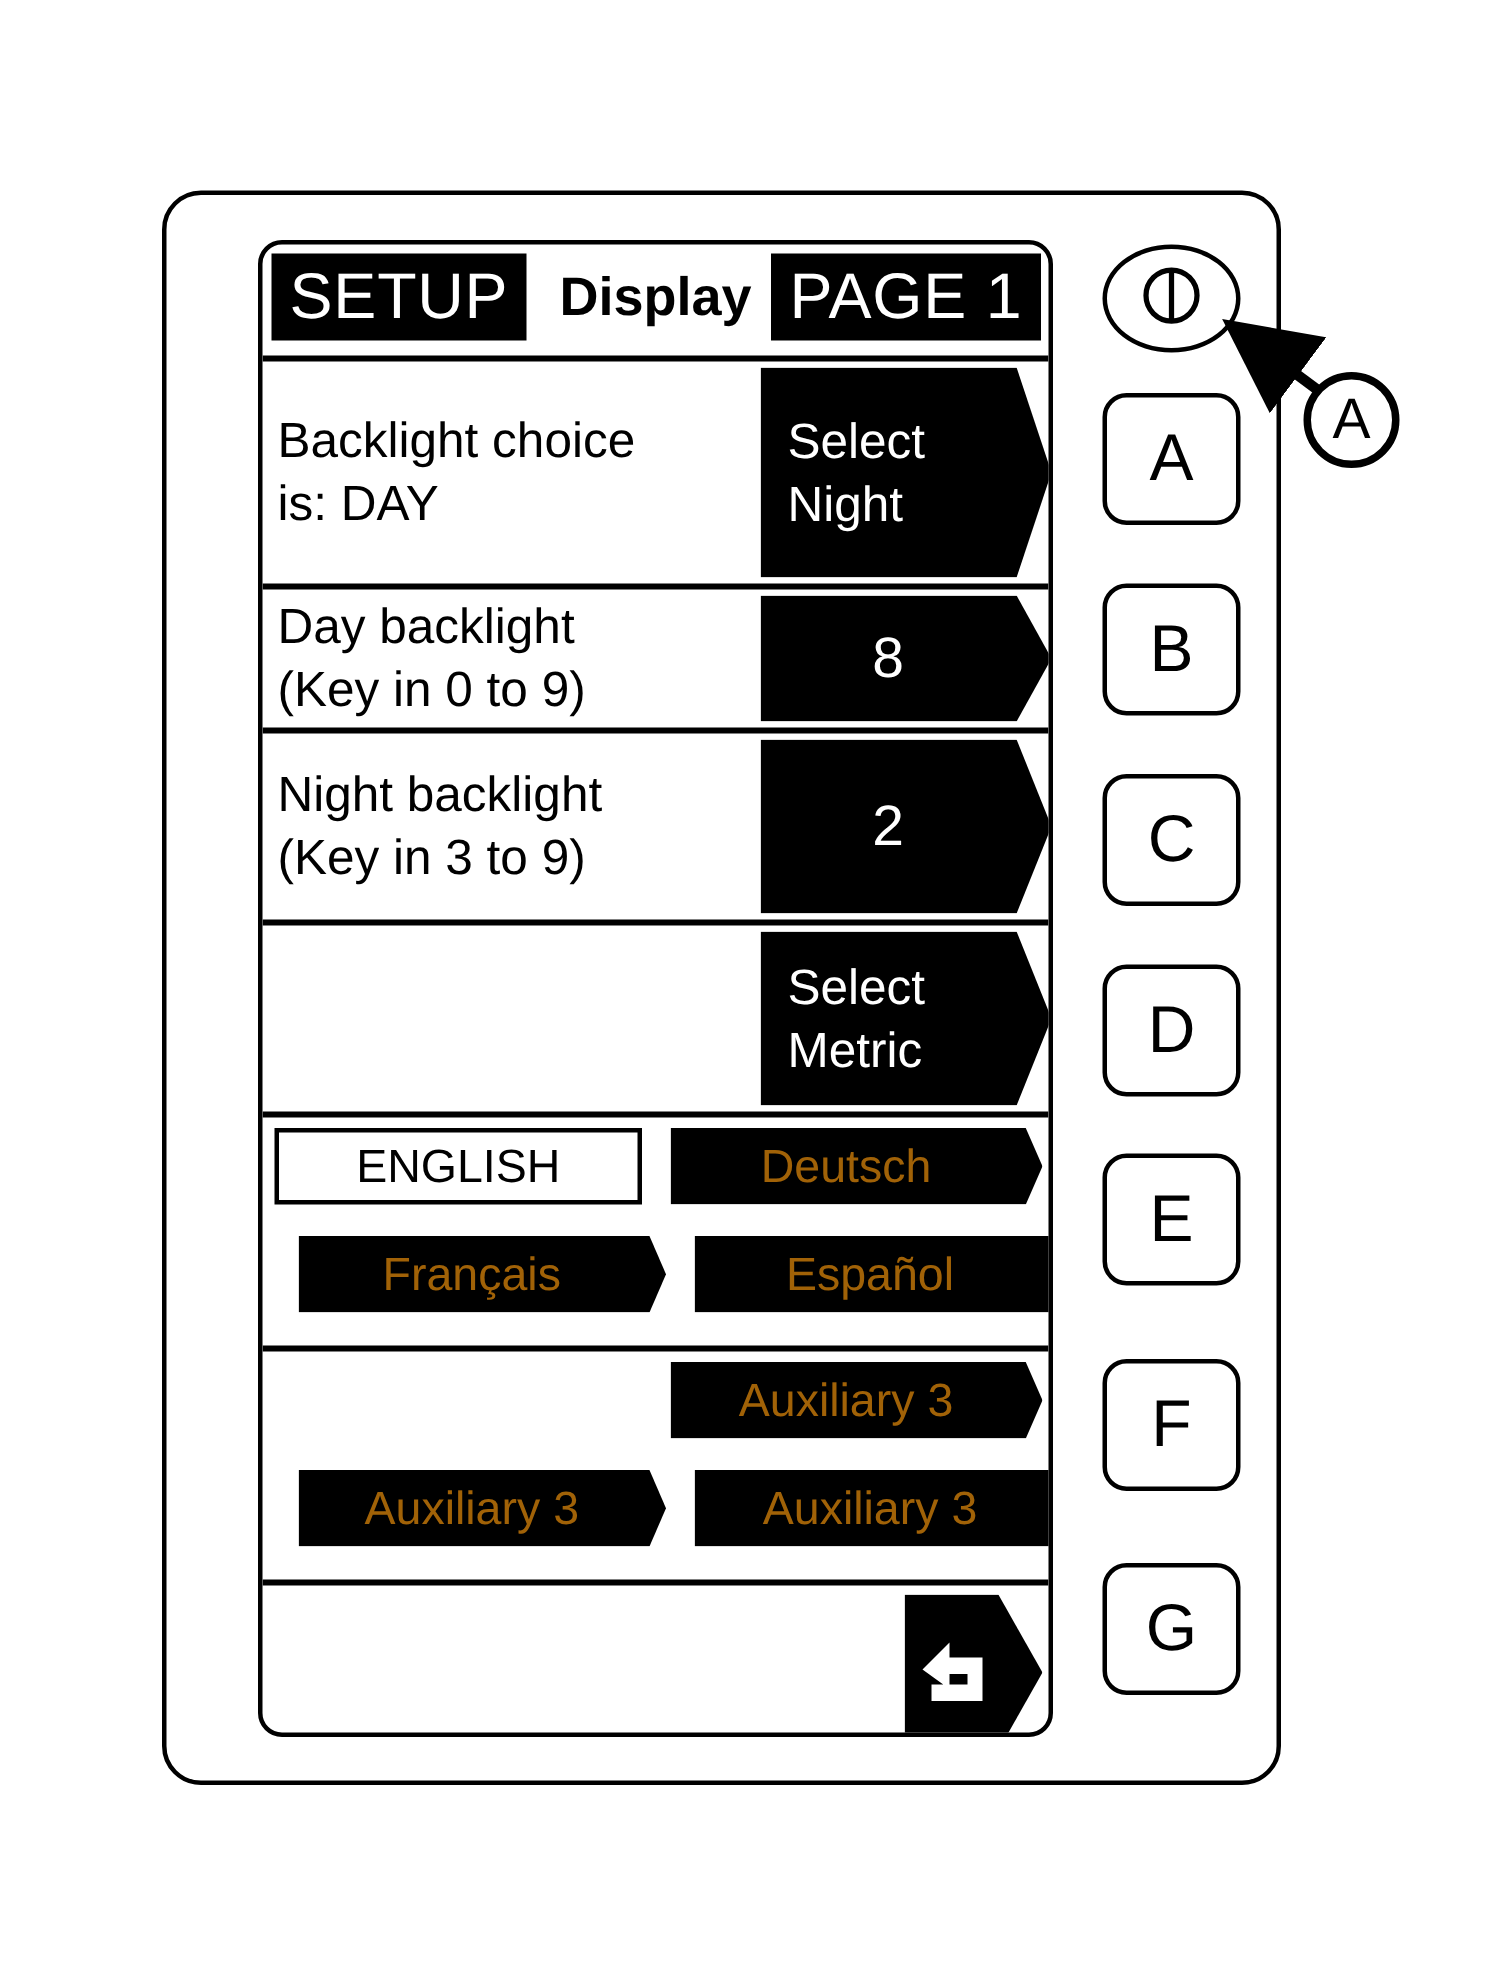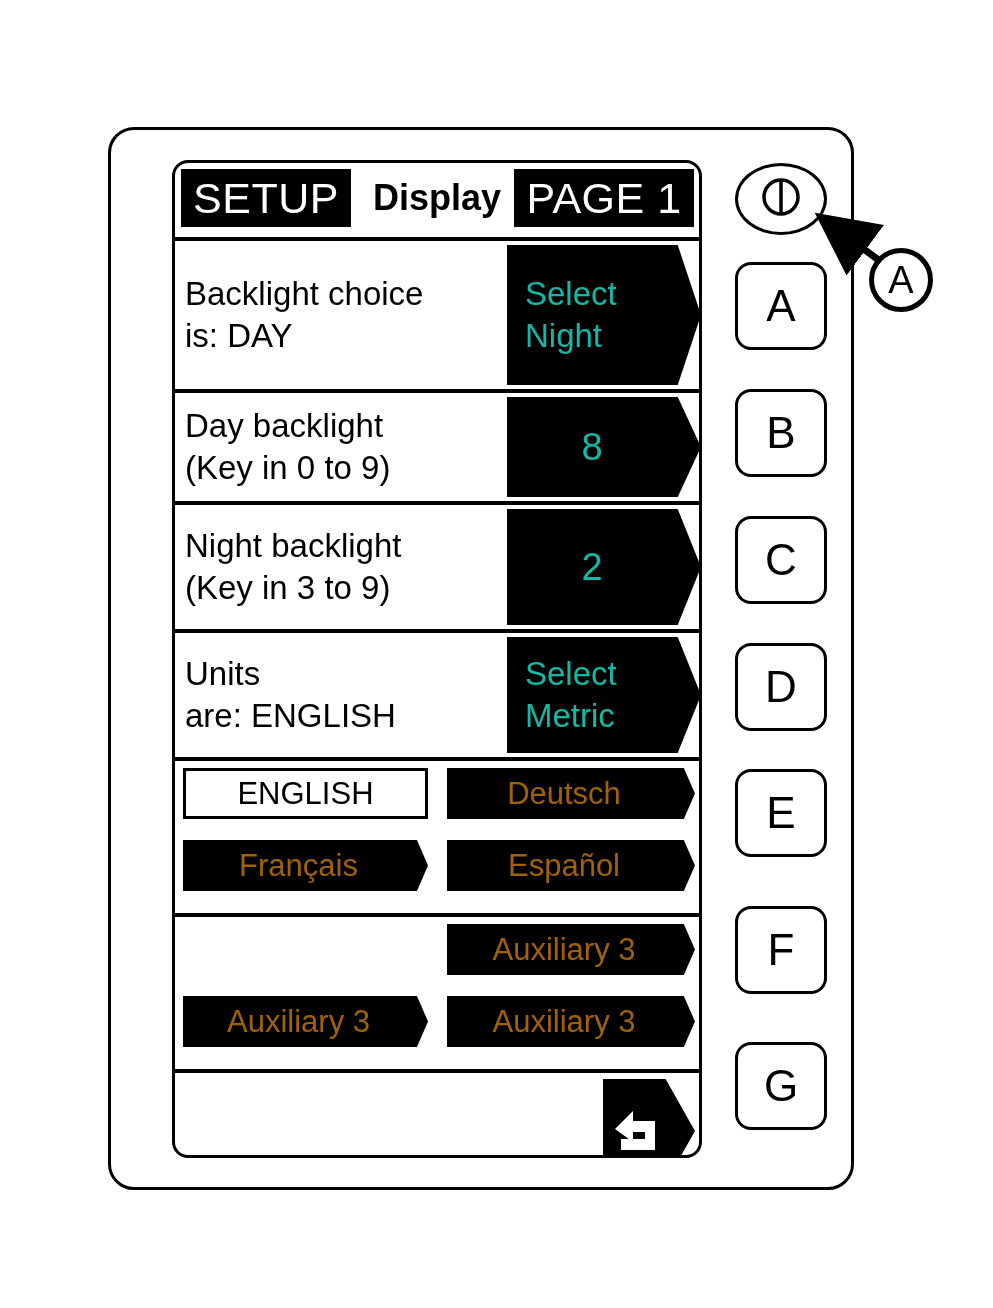--- a/index.html
+++ b/index.html
@@ -100,21 +100,21 @@
   }
 
   
   .val-btn {
     position: absolute;
     right: -2px;
     top: 4px;
     bottom: 4px;
     width: 194px;
     background: #000;
-    color: #14b8a6;
+    color: #ffffff;
     display: flex;
     align-items: center;
     padding-left: 18px;
     box-sizing: border-box;
     font-size: 33px;
     line-height: 1.28;
     white-space: pre-line;
     clip-path: polygon(0 0, 88% 0, 100% 50%, 88% 100%, 0 100%);
   }
   .val-btn.numeric {
@@ -129,21 +129,21 @@
     position: relative;
     box-sizing: border-box;
     border-bottom: 4px solid #000;
     padding: 7px 0 7px 0;
   }
   .grid-line {
     position: relative;
     height: 66px;
     margin-bottom: 6px;
   }
-  .grid-line:last-child { margin-bottom: 0; }
+  .grid-line:last-child { margin-bottom: 0; margin-left: 16px; }
 
   .sel-btn {
     position: absolute;
     top: 0;
     height: 51px;
     display: flex;
     align-items: center;
     justify-content: center;
     font-size: 31px;
     box-sizing: border-box;
@@ -255,35 +255,33 @@
     <div class="hdr-tag" id="hdr-page">PAGE 1</div>
   </div>
 
   <div class="row" style="height:152px;">
     <div class="row-label">Backlight choice
 is: DAY</div>
     <div class="val-btn">Select
 Night</div>
   </div>
 
-  <div class="row" style="height:112px;">
+  <div class="row" style="height:96px;">
     <div class="row-label">Day backlight
 (Key in 0 to 9)</div>
     <div class="val-btn numeric">8</div>
   </div>
 
   <div class="row" style="height:128px;">
     <div class="row-label">Night backlight
 (Key in 3 to 9)</div>
     <div class="val-btn numeric">2</div>
   </div>
 
   <div class="row" style="height:128px;">
-    <div class="row-label">Units
-are: ENGLISH</div>
     <div class="val-btn">Select
 Metric</div>
   </div>
 
   <div class="grid-row">
     <div class="grid-line">
       <div class="sel-btn col-left on">ENGLISH</div>
       <div class="sel-btn col-right off">Deutsch</div>
     </div>
     <div class="grid-line">

